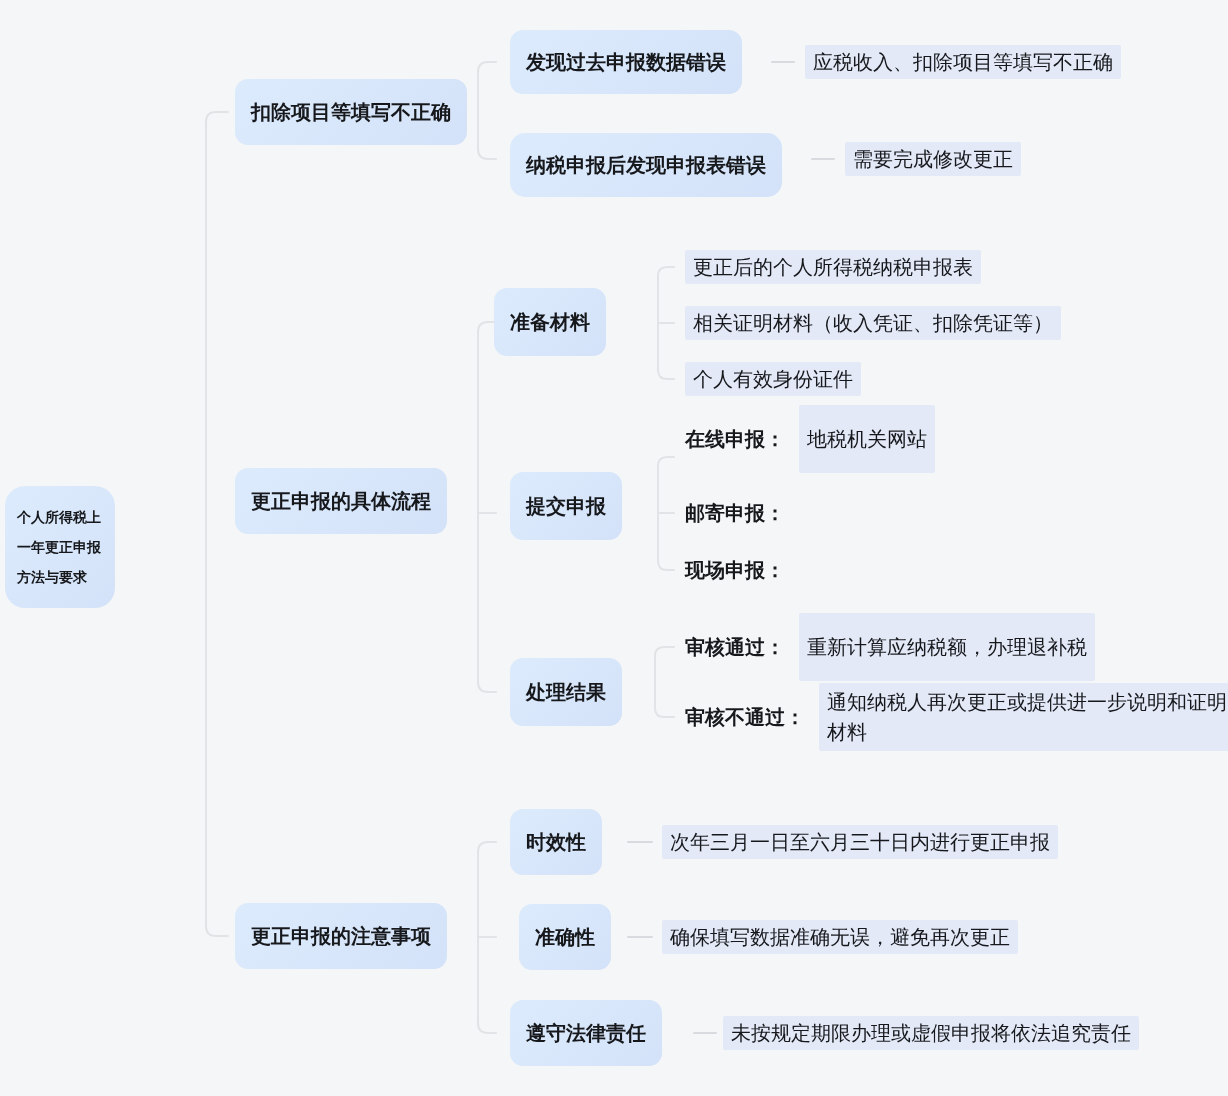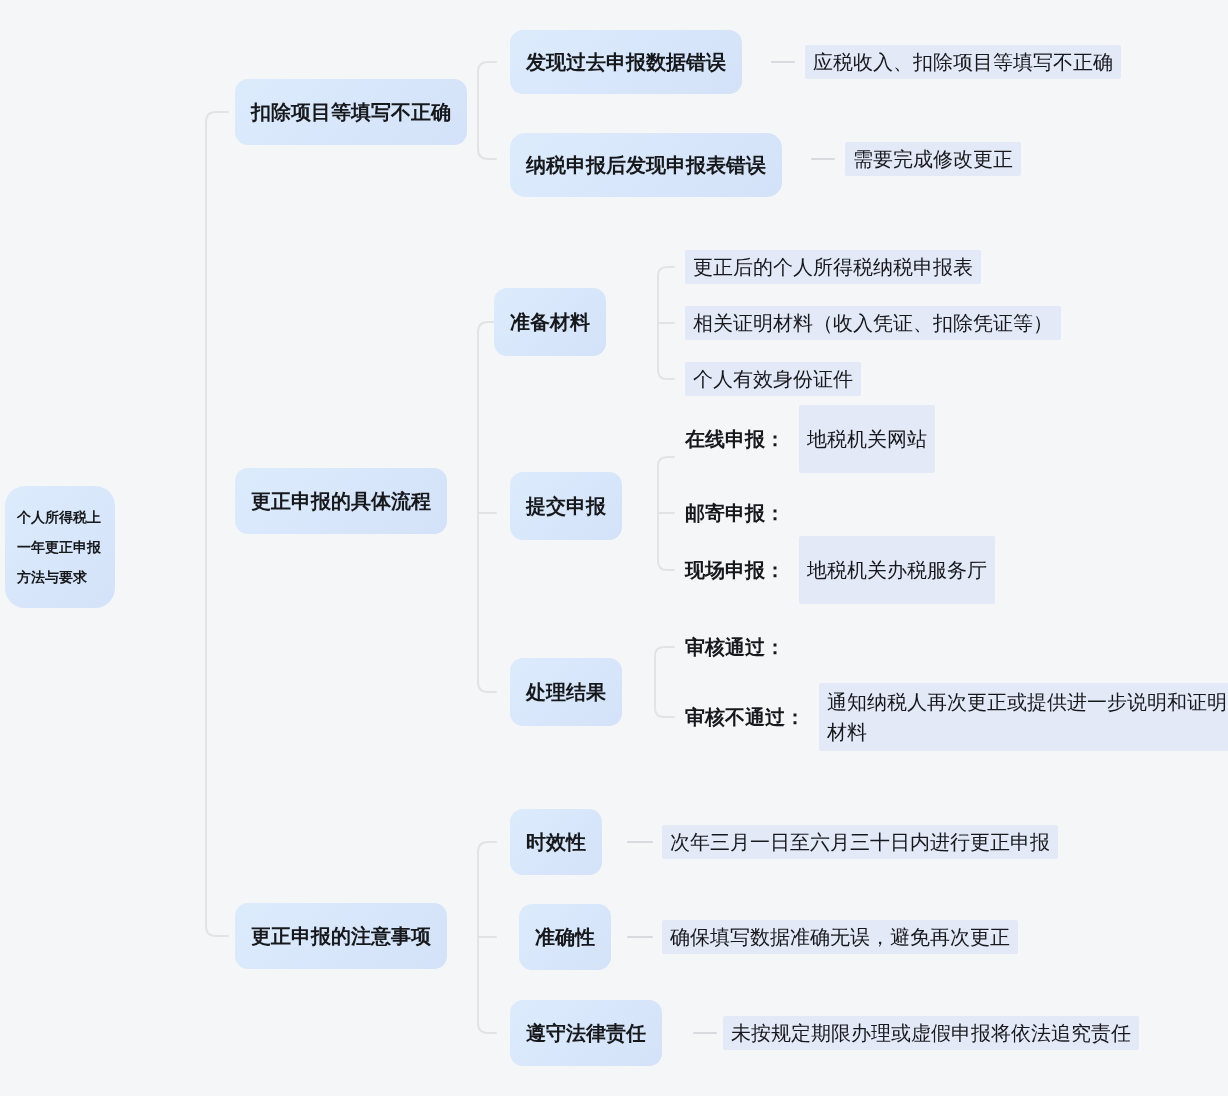--- a/index.html
+++ b/index.html
@@ -140,26 +140,26 @@
   <div class="node mid" style="left:510px;top:506px;">提交申报</div>
   <div class="row" style="left:685px;top:439px;">
     <span class="lbl">在线申报：</span>
     <span class="val">地税机关网站</span>
   </div>
   <div class="row" style="left:685px;top:513px;">
     <span class="lbl">邮寄申报：</span>
   </div>
   <div class="row" style="left:685px;top:570px;">
     <span class="lbl">现场申报：</span>
-    <span class="val">地税机关办税服务厅</span>
   </div>
 
   <div class="node mid" style="left:510px;top:692px;">处理结果</div>
   <div class="row" style="left:685px;top:647px;">
     <span class="lbl">审核通过：</span>
+    <span class="val">重新计算应纳税额，办理退补税</span>
   </div>
   <div class="row" style="left:685px;top:717px;">
     <span class="lbl">审核不通过：</span>
     <span class="val wrap">通知纳税人再次更正或提供进一步说明和证明材料</span>
   </div>
 
   <div class="node" style="left:510px;top:842px;">时效性</div>
   <div class="leaf" style="left:662px;top:842px;">次年三月一日至六月三十日内进行更正申报</div>
 
   <div class="node" style="left:510px;top:937px;margin-left:9px;">准确性</div>

